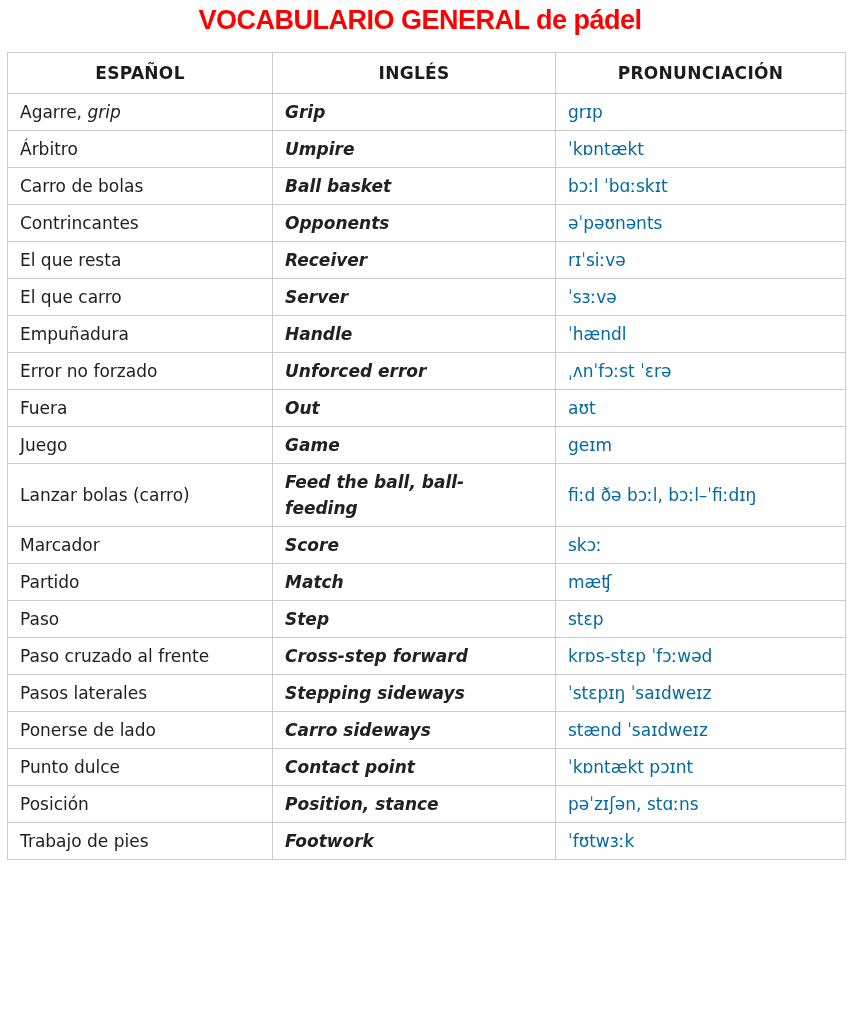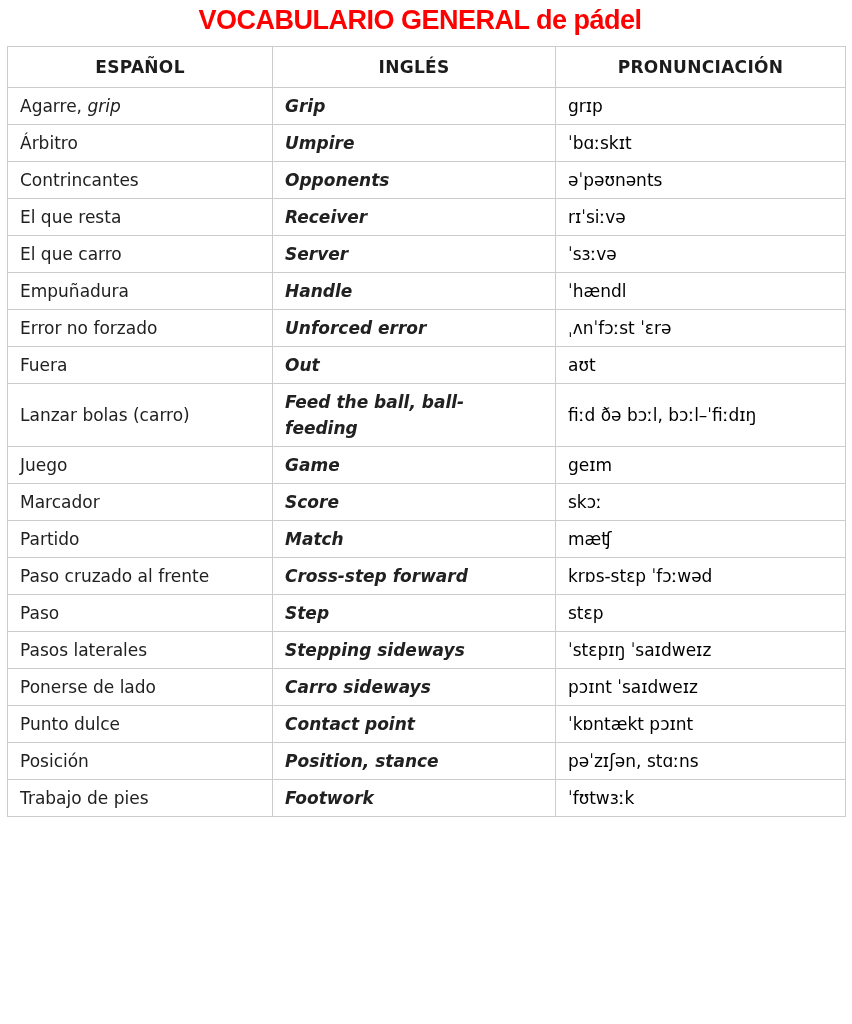--- a/index.html
+++ b/index.html
@@ -24,21 +24,21 @@
     line-height: 32px;
     letter-spacing: -0.5px;
     text-align: center;
     color: var(--title-color, #fe0000);
     margin: 0;
   }
   table.vocab {
     border-collapse: collapse;
     table-layout: fixed;
     width: 838px;
-    margin: 10px 7px 10px 7px;
+    margin: 16px 7px 10px 7px;
     border: 1px solid var(--border-color, #cccccc);
     padding-left: 28px;
   }
   col.c-es  { width: 265px; }
   col.c-en  { width: 283px; }
   col.c-ipa { width: 290px; }
   th, td {
     border: 1px solid var(--border-color, #cccccc);
     box-sizing: border-box;
     font-size: 17px;
@@ -61,21 +61,21 @@
   td.es i {
     font-style: italic;
   }
   td.en {
     font-weight: bold;
     font-style: italic;
     white-space: pre-line;
   }
   td.ipa {
     font-weight: normal;
-    color: #000000;
+    color: #0369a1;
   }
 </style>
 </head>
 <body>
 
 <div class="page">
   <h1 class="title">VOCABULARIO GENERAL de pádel</h1>
 
   <table class="vocab">
     <colgroup>
@@ -92,21 +92,26 @@
     </thead>
     <tbody>
         <tr>
           <td class="es">Agarre, <i>grip</i></td>
           <td class="en">Grip</td>
           <td class="ipa">grɪp</td>
         </tr>
         <tr>
           <td class="es">Árbitro</td>
           <td class="en">Umpire</td>
-          <td class="ipa">ˈbɑːskɪt</td>
+          <td class="ipa">ˈkɒntækt</td>
+        </tr>
+        <tr>
+          <td class="es">Carro de bolas</td>
+          <td class="en">Ball basket</td>
+          <td class="ipa">bɔːl ˈbɑːskɪt</td>
         </tr>
         <tr>
           <td class="es">Contrincantes</td>
           <td class="en">Opponents</td>
           <td class="ipa">əˈpəʊnənts</td>
         </tr>
         <tr>
           <td class="es">El que resta</td>
           <td class="en">Receiver</td>
           <td class="ipa">rɪˈsiːvə</td>
@@ -125,59 +130,59 @@
           <td class="es">Error no forzado</td>
           <td class="en">Unforced error</td>
           <td class="ipa">ˌʌnˈfɔːst ˈɛrə</td>
         </tr>
         <tr>
           <td class="es">Fuera</td>
           <td class="en">Out</td>
           <td class="ipa">aʊt</td>
         </tr>
         <tr>
+          <td class="es">Juego</td>
+          <td class="en">Game</td>
+          <td class="ipa">geɪm</td>
+        </tr>
+        <tr>
           <td class="es">Lanzar bolas (carro)</td>
           <td class="en">Feed the ball, ball-
 feeding</td>
           <td class="ipa">fiːd ðə bɔːl, bɔːl–ˈfiːdɪŋ</td>
-        </tr>
-        <tr>
-          <td class="es">Juego</td>
-          <td class="en">Game</td>
-          <td class="ipa">geɪm</td>
         </tr>
         <tr>
           <td class="es">Marcador</td>
           <td class="en">Score</td>
           <td class="ipa">skɔː</td>
         </tr>
         <tr>
           <td class="es">Partido</td>
           <td class="en">Match</td>
           <td class="ipa">mæʧ</td>
         </tr>
         <tr>
+          <td class="es">Paso</td>
+          <td class="en">Step</td>
+          <td class="ipa">stɛp</td>
+        </tr>
+        <tr>
           <td class="es">Paso cruzado al frente</td>
           <td class="en">Cross-step forward</td>
           <td class="ipa">krɒs-stɛp ˈfɔːwəd</td>
-        </tr>
-        <tr>
-          <td class="es">Paso</td>
-          <td class="en">Step</td>
-          <td class="ipa">stɛp</td>
         </tr>
         <tr>
           <td class="es">Pasos laterales</td>
           <td class="en">Stepping sideways</td>
           <td class="ipa">ˈstɛpɪŋ ˈsaɪdweɪz</td>
         </tr>
         <tr>
           <td class="es">Ponerse de lado</td>
           <td class="en">Carro sideways</td>
-          <td class="ipa">pɔɪnt ˈsaɪdweɪz</td>
+          <td class="ipa">stænd ˈsaɪdweɪz</td>
         </tr>
         <tr>
           <td class="es">Punto dulce</td>
           <td class="en">Contact point</td>
           <td class="ipa">ˈkɒntækt pɔɪnt</td>
         </tr>
         <tr>
           <td class="es">Posición</td>
           <td class="en">Position, stance</td>
           <td class="ipa">pəˈzɪʃən, stɑːns</td>

